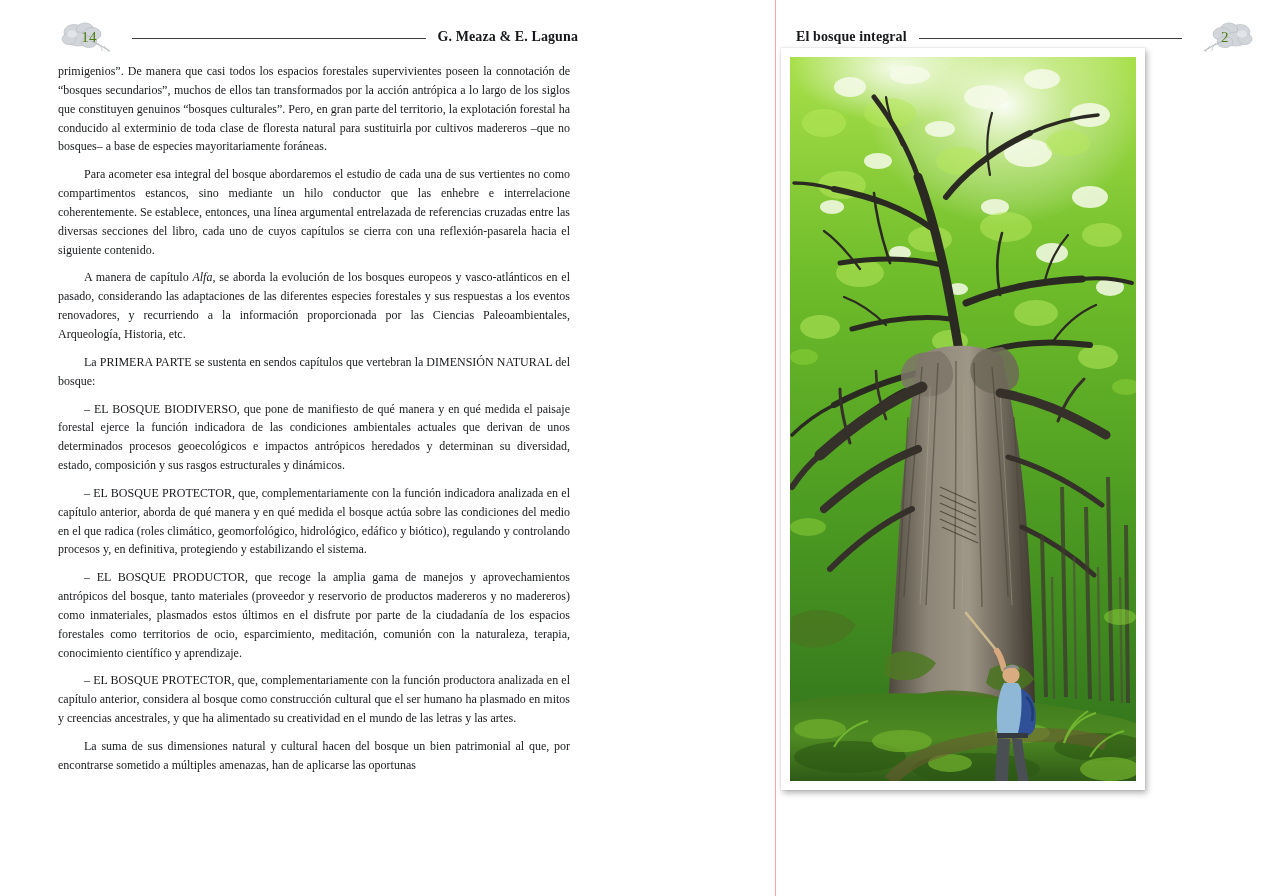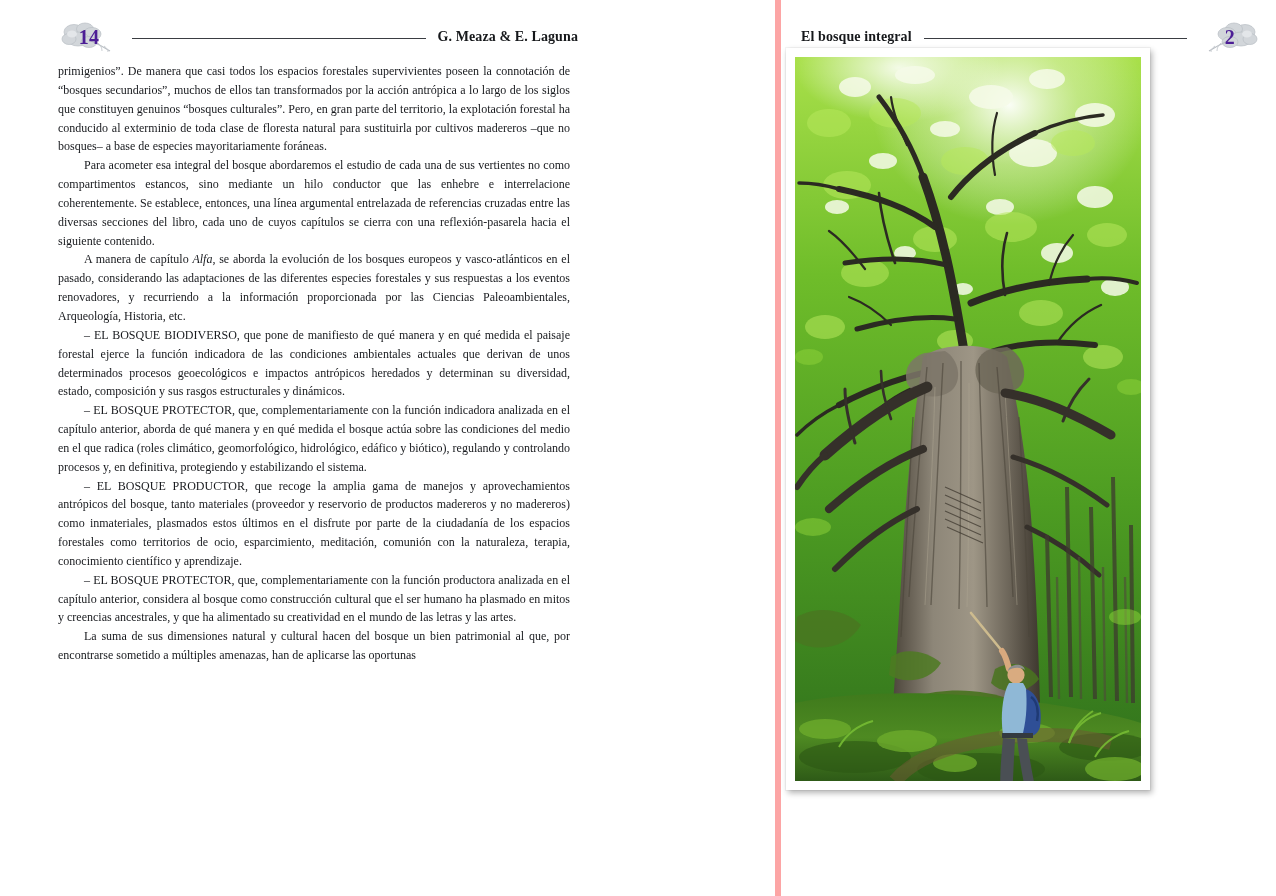--- a/index.html
+++ b/index.html
@@ -26,21 +26,21 @@
   
   .page {
     position: relative;
     height: 896px;
     background: #ffffff;
     box-sizing: border-box;
   }
   .page-left  { width: 775px; }
   .page-right {
     width: 501px;
-    border-left: 6px solid #fca5a5;
+    border-left: 1px solid #fca5a5;
   }
 
   
   .runhead {
     position: absolute;
     top: 20px;
     height: 34px;
     display: flex;
     align-items: center;
   }
@@ -53,23 +53,23 @@
     height: 34px;
     flex: 0 0 62px;
   }
   .folio-orn svg { position: absolute; inset: 0; }
   .folio-num {
     position: absolute;
     top: 50%;
     left: 50%;
     transform: translate(-50%, -50%);
     font-family: "Liberation Serif", serif;
-    font-size: 20px;
-    font-weight: 700;
-    color: #4c1d95;
+    font-size: 15px;
+    font-weight: 400;
+    color: #4d7c0f;
     letter-spacing: .3px;
   }
 
   .runhead-rule {
     flex: 1 1 auto;
     height: 0;
     border-top: 1.4px solid #3a3d42;
     margin: 0 12px;
     position: relative;
     top: 1px;
@@ -96,21 +96,21 @@
     font-family: "Liberation Serif", serif;
     font-size: 12px;
     line-height: 18.85px;
     text-align: justify;
     text-justify: inter-word;
     color: #17191d;
     hyphens: manual;
   }
   .textcol p.indent { text-indent: 26px; }
   .textcol p.noindent { text-indent: 0; }
-  .textcol p + p { margin-top: 0; font-family: Liberation Serif, serif; }
+  .textcol p + p { margin-top: 9px; font-family: Liberation Serif, serif; }
   .it { font-style: italic; }
 
   
   .figure {
     position: absolute;
     left: 5px;
     top: 48px;
     width: 386px;
   }
   .photo-frame {
@@ -172,20 +172,21 @@
         <span class="folio-num">14</span>
       </div>
       <div class="runhead-rule"></div>
       <div class="runhead-title">G. Meaza &amp; E. Laguna</div>
     </div>
 
     <div class="textcol">
       <p class="noindent">primigenios”. De manera que casi todos los espacios forestales supervivientes poseen la connotación de “bosques secundarios”, muchos de ellos tan transformados por la acción antrópica a lo largo de los siglos que constituyen genuinos “bosques culturales”. Pero, en gran parte del territorio, la explotación forestal ha conducido al exterminio de toda clase de floresta natural para sustituirla por cultivos madereros –que no bosques– a base de especies mayoritariamente foráneas.</p>
       <p class="indent">Para acometer esa integral del bosque abordaremos el estudio de cada una de sus vertientes no como compartimentos estancos, sino mediante un hilo conductor que las enhebre e interrelacione coherentemente. Se establece, entonces, una línea argumental entrelazada de referencias cruzadas entre las diversas secciones del libro, cada uno de cuyos capítulos se cierra con una reflexión-pasarela hacia el siguiente contenido.</p>
       <p class="indent"><span>A manera de capítulo </span><span class="it">Alfa</span><span>, se aborda la evolución de los bosques europeos y vasco-atlánticos en el pasado, considerando las adaptaciones de las diferentes especies forestales y sus respuestas a los eventos renovadores, y recurriendo a la información proporcionada por las Ciencias Paleoambientales, Arqueología, Historia, etc.</span></p>
+      <p class="indent">La PRIMERA PARTE se sustenta en sendos capítulos que vertebran la DIMENSIÓN NATURAL del bosque:</p>
       <p class="indent">– EL BOSQUE BIODIVERSO, que pone de manifiesto de qué manera y en qué medida el paisaje forestal ejerce la función indicadora de las condiciones ambientales actuales que derivan de unos determinados procesos geoecológicos e impactos antrópicos heredados y determinan su diversidad, estado, composición y sus rasgos estructurales y dinámicos.</p>
       <p class="indent">– EL BOSQUE PROTECTOR, que, complementariamente con la función indicadora analizada en el capítulo anterior, aborda de qué manera y en qué medida el bosque actúa sobre las condiciones del medio en el que radica (roles climático, geomorfológico, hidrológico, edáfico y biótico), regulando y controlando procesos y, en definitiva, protegiendo y estabilizando el sistema.</p>
       <p class="indent">– EL BOSQUE PRODUCTOR, que recoge la amplia gama de manejos y aprovechamientos antrópicos del bosque, tanto materiales (proveedor y reservorio de productos madereros y no madereros) como inmateriales, plasmados estos últimos en el disfrute por parte de la ciudadanía de los espacios forestales como territorios de ocio, esparcimiento, meditación, comunión con la naturaleza, terapia, conocimiento científico y aprendizaje.</p>
       <p class="indent">– EL BOSQUE PROTECTOR, que, complementariamente con la función productora analizada en el capítulo anterior, considera al bosque como construcción cultural que el ser humano ha plasmado en mitos y creencias ancestrales, y que ha alimentado su creatividad en el mundo de las letras y las artes.</p>
       <p class="indent">La suma de sus dimensiones natural y cultural hacen del bosque un bien patrimonial al que, por encontrarse sometido a múltiples amenazas, han de aplicarse las oportunas</p>
     </div>
   </div>
 
   <div class="page page-right">
 

